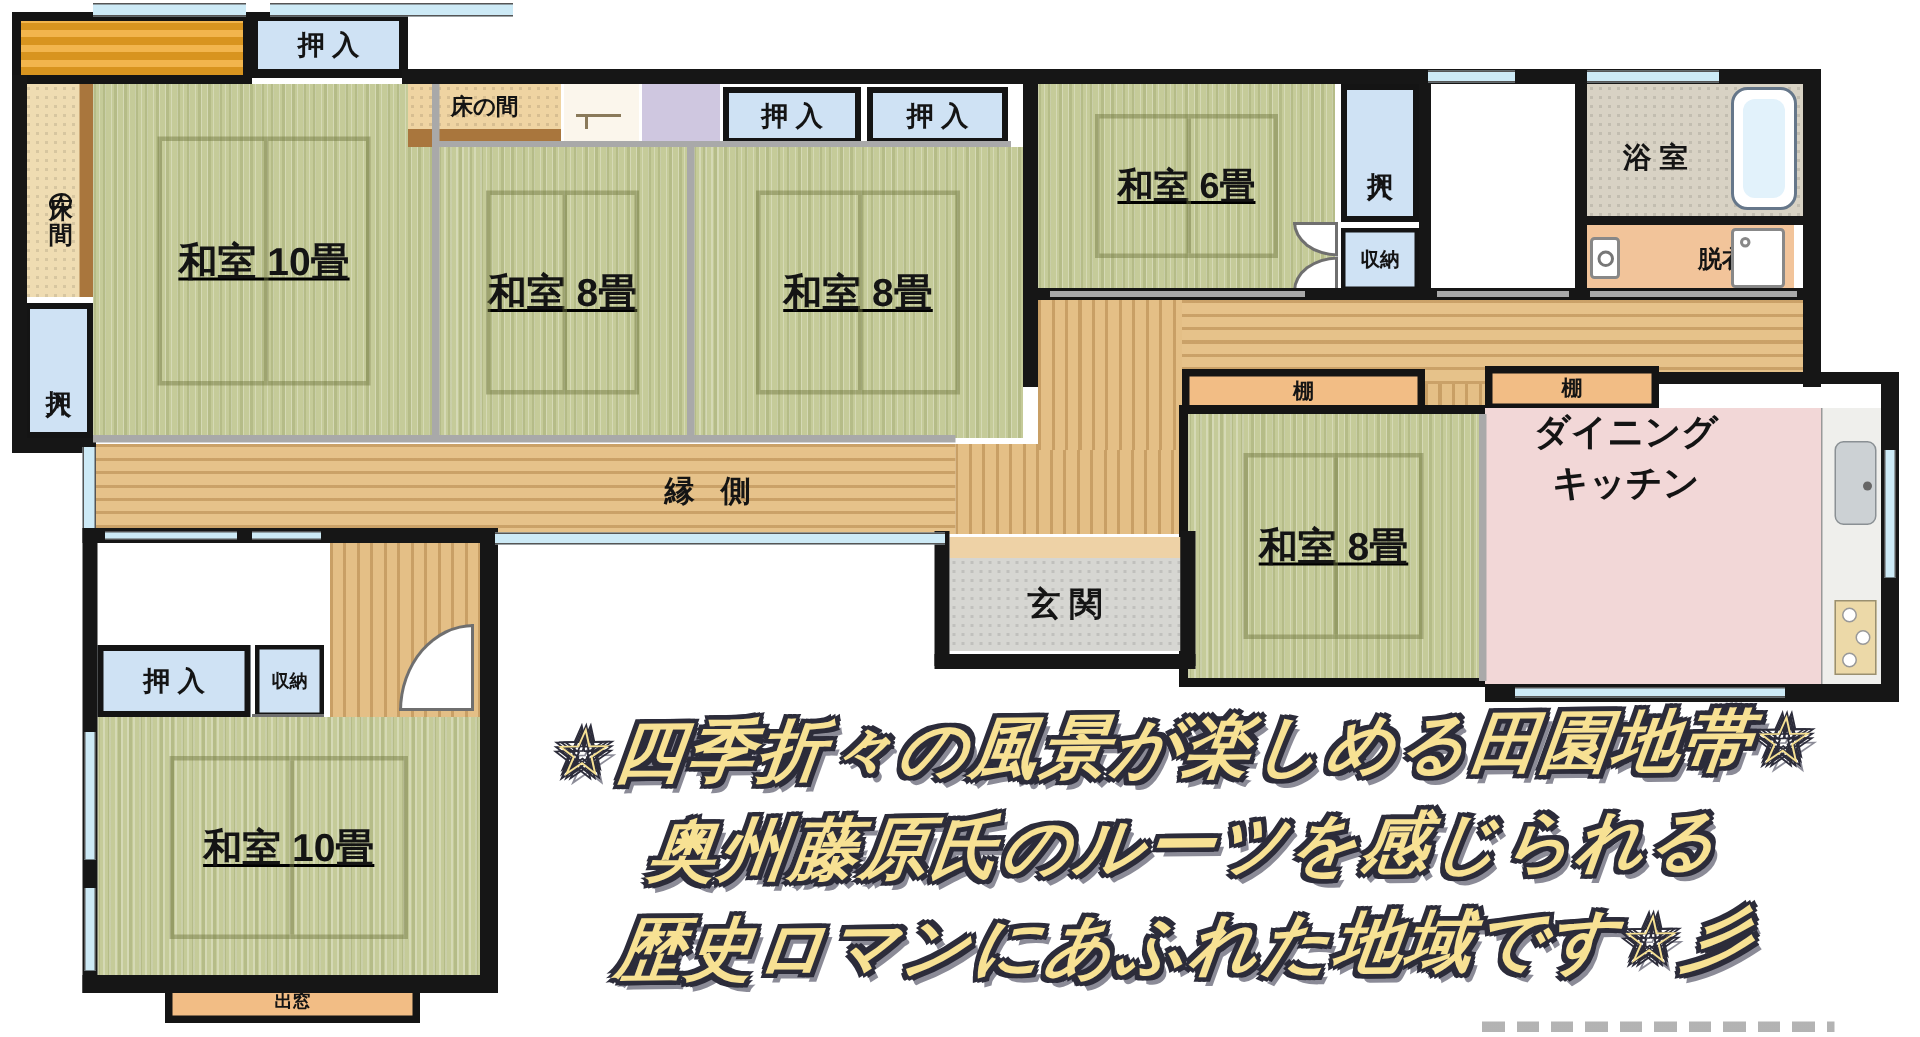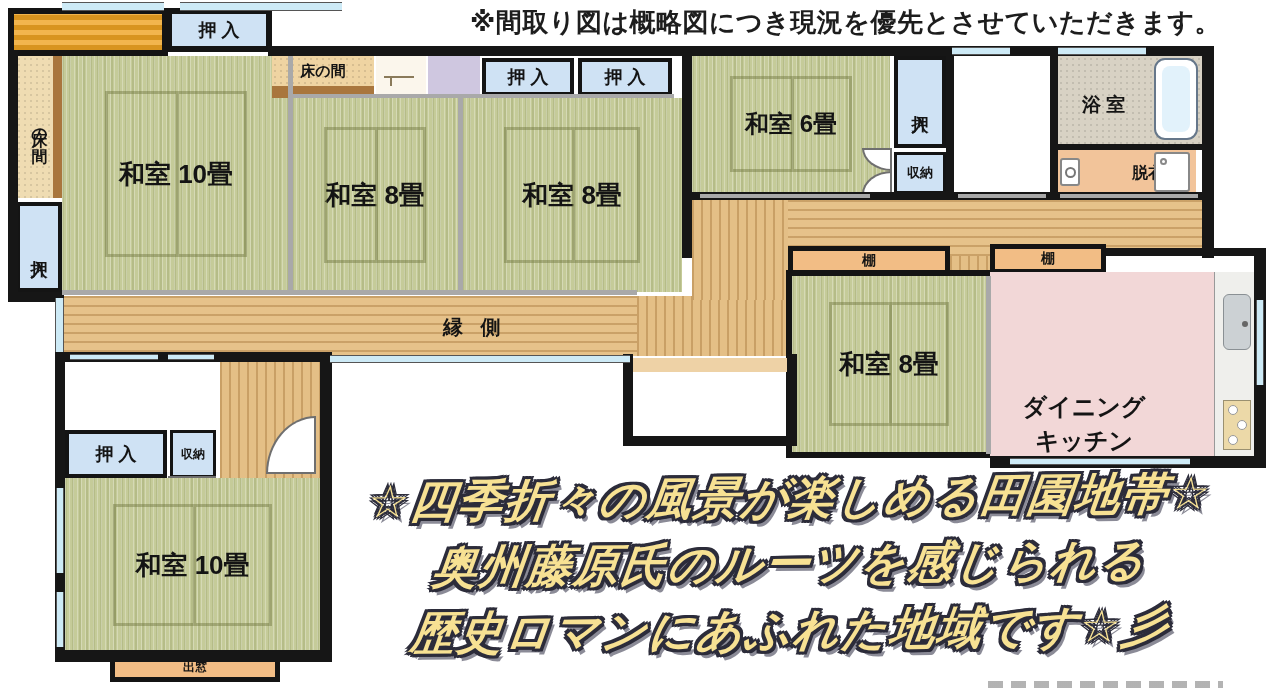--- a/index.html
+++ b/index.html
@@ -3,21 +3,21 @@
 <meta charset="utf-8">
 <style>
   html,body{margin:0;padding:0;background:#fff;}
   .stage{position:relative;width:1280px;height:691px;background:#ffffff;overflow:hidden;
          font-family:"Liberation Sans","DejaVu Sans",sans-serif;}
   .abs{position:absolute;box-sizing:border-box;}
   
   .tatami{background-color:#c5cb99;
     background-image:repeating-linear-gradient(90deg,rgba(255,255,255,.28) 0 1px,transparent 1px 4px),
                      repeating-linear-gradient(90deg,rgba(118,128,66,.20) 0 2px,transparent 2px 7px);
-    display:flex;align-items:center;justify-content:center;}
+    display:flex;align-items:center;justify-content:center;text-decoration:underline;}
   .tatami .seams{position:absolute;left:19%;right:19%;top:15%;bottom:15%;
     border:3px solid rgba(110,118,62,.45);pointer-events:none;}
   .tatami .seams::after{content:"";position:absolute;left:50%;top:0;bottom:0;width:3px;
     background:rgba(110,118,62,.45);}
   .wood-h{background-color:#e6c28a;
     background-image:repeating-linear-gradient(180deg,rgba(150,100,40,.35) 0 2px,transparent 2px 9px);}
   .wood-v{background-color:#e4bf86;
     background-image:repeating-linear-gradient(90deg,rgba(150,100,40,.35) 0 2px,transparent 2px 9px);}
   .closet{background:#cfe2f4;border:4px solid #141414;display:flex;align-items:center;justify-content:center;}
   .wall{background:#161616;}
@@ -40,21 +40,20 @@
       -3px 0 0 #2c2c3a,3px 0 0 #2c2c3a,0 -3px 0 #2c2c3a,0 3px 0 #2c2c3a,5px 6px 0 rgba(44,44,66,.55);}
   .disclaimer{position:absolute;left:470px;top:5px;font-size:26px;font-weight:bold;
     color:#1d1d1d;white-space:nowrap;letter-spacing:0.5px;}
   .cutoff{background:repeating-linear-gradient(90deg,#9a9a9a 0 15px,transparent 15px 23px);opacity:.75;}
 </style>
 </head>
 <body>
 
 <div class="stage">
 
-  <div class="disclaimer">※間取り図は概略図につき現況を優先とさせていただきます。</div>
 
   <div class="abs wood-h" style="left:62px;top:296px;width:575px;height:60px;"></div>
   <div class="abs wood-v" style="left:637px;top:296px;width:153px;height:60px;"></div>
   <div class="abs wood-v" style="left:692px;top:256px;width:118px;height:44px;"></div>
   <div class="abs wood-v" style="left:692px;top:200px;width:96px;height:56px;"></div>
   <div class="abs wood-h" style="left:788px;top:200px;width:416px;height:56px;"></div>
   <div class="abs wood-v" style="left:950px;top:256px;width:40px;height:20px;"></div>
   <div class="abs lbl" style="left:443px;top:314px;font-size:20px;letter-spacing:6px;">縁 側</div>
 
   <div class="abs" style="left:8px;top:8px;width:160px;height:48px;border:6px solid #141414;
@@ -144,36 +143,39 @@
   </div>
   <div class="abs" style="left:990px;top:244px;width:116px;height:30px;background:#f2bd85;border:5px solid #141414;display:flex;align-items:center;justify-content:center;">
     <span class="lbl" style="font-size:14px;">棚</span>
   </div>
 
   <div class="abs tatami" style="left:786px;top:270px;width:206px;height:188px;border:6px solid #141414;">
     <div class="seams"></div>
     <span class="lbl room-lbl-26">和室 8畳</span>
   </div>
 
-  <div class="abs" style="left:990px;top:272px;width:224px;height:186px;background:#f2d7d7;display:flex;flex-direction:column;align-items:center;justify-content:flex-end;padding-right:36px;">
+  <div class="abs" style="left:990px;top:272px;width:224px;height:186px;background:#f2d7d7;display:flex;flex-direction:column;align-items:center;justify-content:flex-start;padding-right:36px;">
     <span class="lbl" style="font-size:24px;line-height:34px;">ダイニング</span>
     <span class="lbl" style="font-size:24px;line-height:34px;">キッチン</span>
   </div>
   <div class="abs" style="left:1214px;top:272px;width:42px;height:186px;background:#efefec;border-left:1px solid #999;">
     <div class="abs" style="left:8px;top:22px;width:28px;height:56px;background:#ccd1d4;border:1px solid #8a9094;border-radius:6px;">
       <div class="abs" style="left:18px;top:26px;width:6px;height:6px;background:#666;border-radius:50%;"></div>
     </div>
     <div class="abs" style="left:8px;top:128px;width:28px;height:50px;background:#ecd9a8;border:1px solid #9a9070;">
       <div class="abs" style="left:4px;top:4px;width:10px;height:10px;background:#fff;border:1px solid #999;border-radius:50%;"></div>
       <div class="abs" style="left:13px;top:19px;width:10px;height:10px;background:#fff;border:1px solid #999;border-radius:50%;"></div>
       <div class="abs" style="left:4px;top:34px;width:10px;height:10px;background:#fff;border:1px solid #999;border-radius:50%;"></div>
     </div>
   </div>
 
   <div class="abs" style="left:633px;top:358px;width:154px;height:14px;background:#eed2a6;"></div>
+  <div class="abs speckle" style="left:633px;top:372px;width:154px;height:62px;background-color:#d6d6d2;display:flex;align-items:center;justify-content:center;">
+    <span class="lbl room-lbl-22">玄 関</span>
+  </div>
   <div class="abs" style="left:655px;top:436px;width:120px;height:7px;background:#cfc7e0;border:1px solid #555;"></div>
 
   <div class="abs closet" style="left:65px;top:430px;width:102px;height:48px;">
     <span class="lbl" style="font-size:18px;">押 入</span>
   </div>
   <div class="abs closet" style="left:170px;top:430px;width:46px;height:48px;border-width:3px;">
     <span class="lbl" style="font-size:12px;">収納</span>
   </div>
   <div class="abs wood-v" style="left:220px;top:362px;width:100px;height:116px;"></div>
   <div class="abs qarc" style="left:266px;top:416px;width:50px;height:58px;border-radius:100% 0 0 0;"></div>

